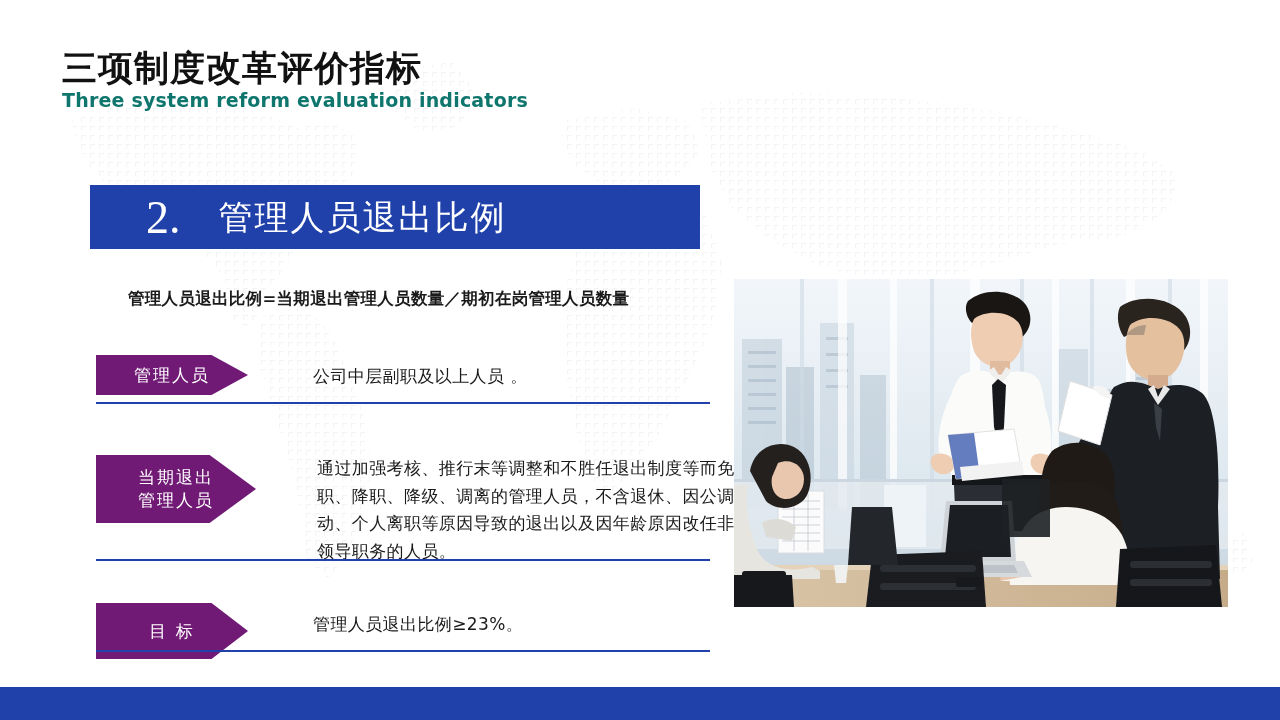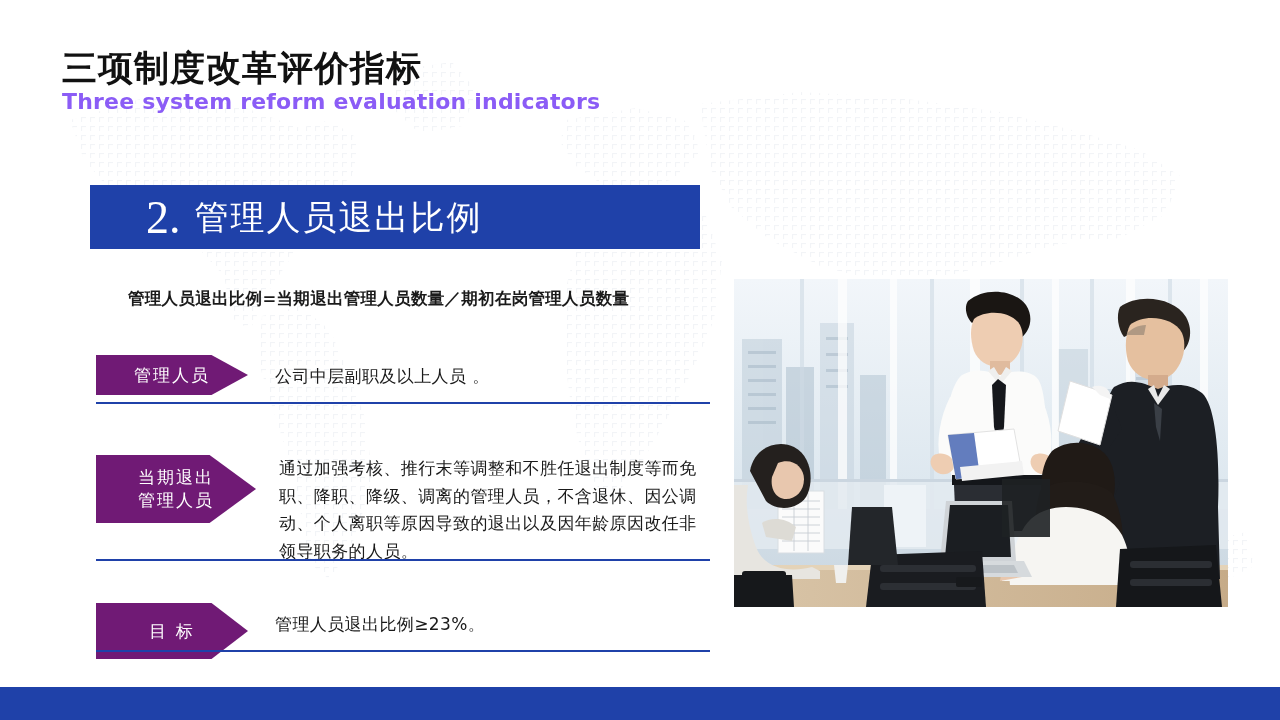--- a/index.html
+++ b/index.html
@@ -33,23 +33,23 @@
   }
   .title-cn {
     font-size:35px;
     font-weight:bold;
     color:#111111;
     letter-spacing:1px;
     line-height:1.15;
     font-family:"DejaVu Sans", "Liberation Sans", sans-serif;
   }
   .title-en {
-    font-size:22px;
+    font-size:19px;
     font-weight:bold;
-    color:#8b5cf6;
+    color:#0f766e;
     letter-spacing:0.2px;
     line-height:1.2;
     margin-top:1px;
     font-family:"DejaVu Sans", "Liberation Sans", sans-serif;
   }
 
   
   .banner {
     position:absolute;
     left:90px; top:185px;
@@ -65,21 +65,21 @@
     font-weight:400;
     line-height:1;
     margin-left:56px;
     margin-top:2px;
     letter-spacing:0px;
   }
   .banner-text {
     color:#ffffff;
     font-size:34px;
     font-weight:400;
-    margin-left:14px;
+    margin-left:38px;
     letter-spacing:2px;
     line-height:1;
     font-family:"DejaVu Sans", "Liberation Sans", sans-serif;
   }
 
   
   .formula {
     position:absolute;
     left:104px; top:288px;
     font-size:16.5px;
@@ -122,20 +122,21 @@
   .arrow-tab.single  { clip-path: polygon(0 0, 76% 0, 100% 50%, 76% 100%, 0 100%); }
   .arrow-tab.double  { clip-path: polygon(0 0, 71% 0, 100% 50%, 71% 100%, 0 100%); }
 
   .row-body {
     position:absolute;
     font-size:17px;
     color:#1a1a1a;
     line-height:1.62;
     letter-spacing:0.4px;
     font-family:"DejaVu Sans", "Liberation Sans", sans-serif;
+    margin-left:38px;
   }
 
   
   #row1 { top:355px; height:60px; }
   #row1 .arrow-tab { top:0; width:152px; height:40px; }
   #row1 .row-body  { left:179px; top:8px; width:430px; }
   #row1 .row-underline { top:47px; }
 
   #row2 { top:443px; height:122px; }
   #row2 .arrow-tab { top:12px; width:160px; height:68px; }

